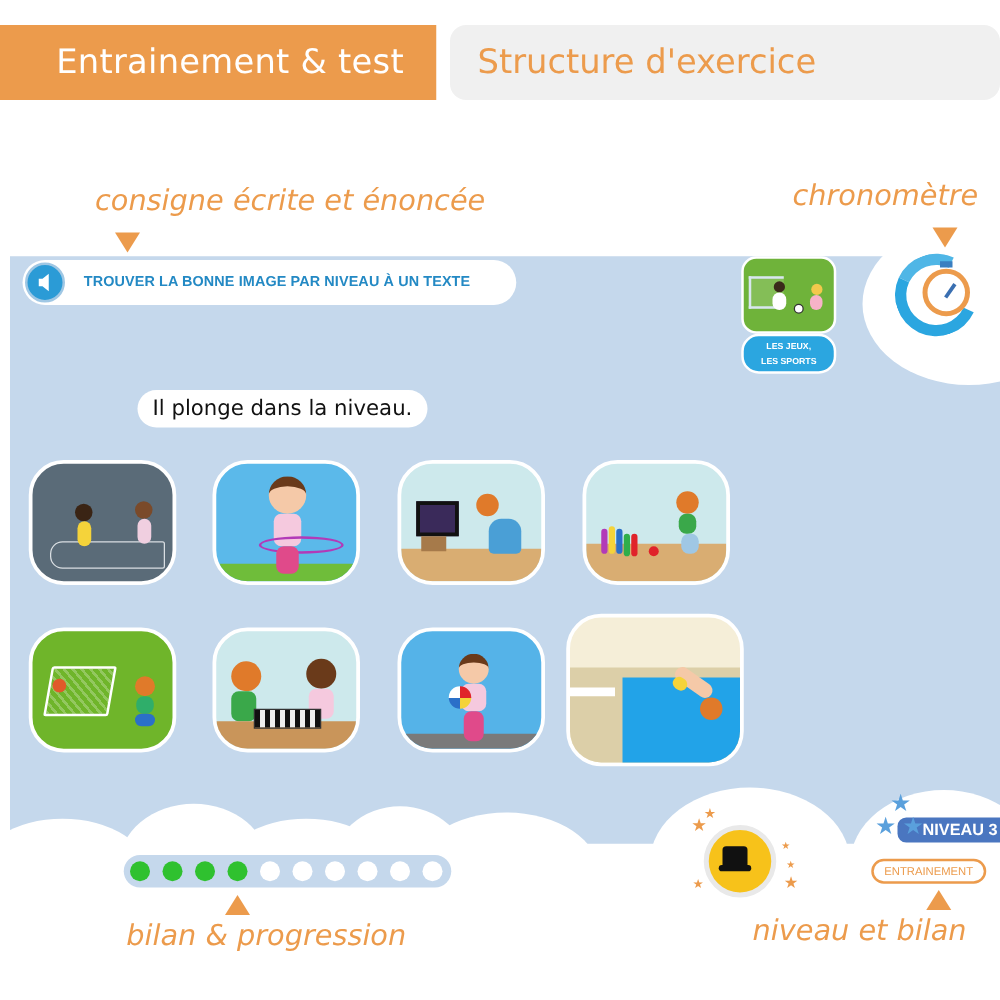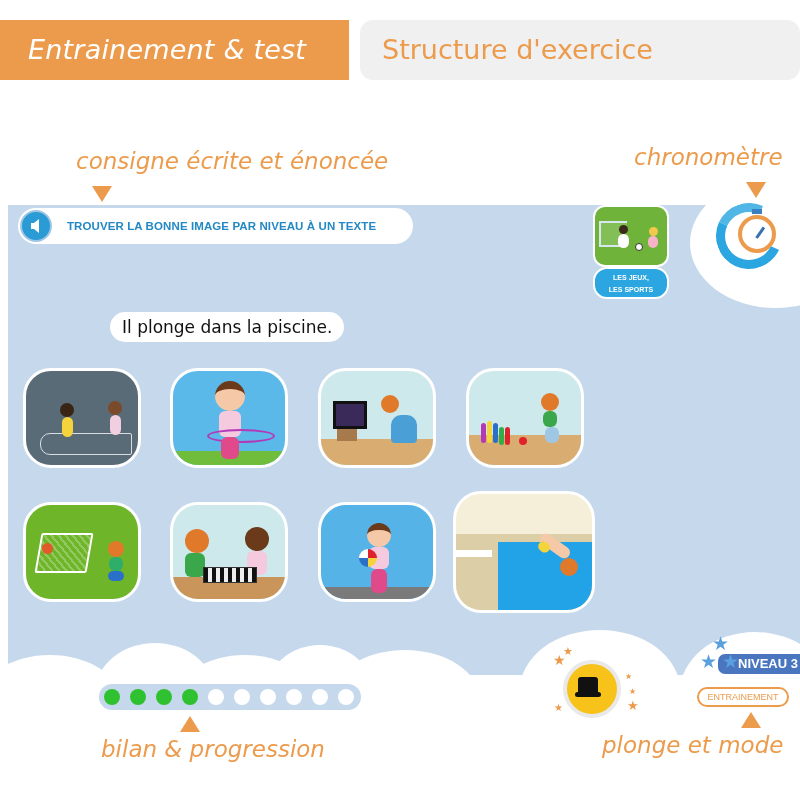--- a/index.html
+++ b/index.html
@@ -1,20 +1,20 @@
 <!DOCTYPE html>
 <html><head>
 <meta charset="utf-8">
 <style>
   html, body { margin:0; padding:0; }
   body { width:800px; height:800px; position:relative; overflow:hidden; background:#ffffff; font-family:"Liberation Sans", sans-serif; }
   .abs { position:absolute; }
 
   
-  .tab-active { left:0; top:20px; width:349px; height:60px; background:#ec9b4c; color:#fff; font-size:27px; line-height:60px; padding-left:28px; box-sizing:border-box; font-family:"DejaVu Sans", sans-serif; letter-spacing:0.2px;font-style:italic; }
+  .tab-active { left:0; top:20px; width:349px; height:60px; background:#ec9b4c; color:#fff; font-size:27px; line-height:60px; padding-left:45px; box-sizing:border-box; font-family:"DejaVu Sans", sans-serif; letter-spacing:0.2px; }
   .tab-inactive { left:360px; top:20px; width:440px; height:60px; background:#f0f0f0; color:#ec9b4c; font-size:27px; line-height:60px; padding-left:22px; box-sizing:border-box; font-family:"DejaVu Sans", sans-serif;border-radius:13px; }
 
   
   .anno { color:#ec9b4c; font-style:italic; font-family:"DejaVu Sans", sans-serif; font-size:23px; white-space:nowrap; }
   .arrow-down { width:0; height:0; border-left:10px solid transparent; border-right:10px solid transparent; border-top:16px solid #ec9b4c; }
   .arrow-up { width:0; height:0; border-left:10px solid transparent; border-right:10px solid transparent; border-bottom:16px solid #ec9b4c; }
 
   
   .panel { left:8px; top:205px; width:792px; height:470px; background:#c5d8ec; }
   .clouds-right { left:690px; top:178px; width:170px; height:130px; background:#fff; border-radius:50%; }
@@ -93,21 +93,21 @@
     <div>LES JEUX,</div>
     <div>LES SPORTS</div>
   </div>
 </div>
 
 <div class="abs timer-ring"></div>
 <div class="abs stopwatch-top"></div>
 <div class="abs stopwatch"></div>
 <div class="abs hand"></div>
 
-<div class="abs sentence">Il plonge dans la piscine.</div>
+<div class="abs sentence">Il plonge dans la niveau.</div>
 
 <div class="tile" style="left:23px;top:368px;width:118px;height:100px;background:#5a6b78;">
   <div style="position:absolute;left:14px;top:62px;width:90px;height:20px;border:1px solid #d9dee2;border-radius:10px 2px 2px 10px;"></div>
   <div class="kid" style="left:34px;top:32px;width:14px;height:14px;background:#3a2414;"></div>
   <div class="body" style="left:36px;top:46px;width:11px;height:20px;background:#f5d33a;"></div>
   <div class="kid" style="left:82px;top:30px;width:14px;height:14px;background:#7a4a2a;"></div>
   <div class="body" style="left:84px;top:44px;width:11px;height:20px;background:#f0cfe0;"></div>
 </div>
 
 <div class="tile" style="left:170px;top:368px;width:118px;height:100px;background:#5bb9ea;">
@@ -206,13 +206,13 @@
 <div class="abs magic"></div>
 <div class="abs hat-top"></div>
 <div class="abs hat-brim"></div>
 
 <div class="bstar" style="left:712px;top:634px;font-size:19px;">★</div>
 <div class="bstar" style="left:700px;top:652px;font-size:19px;">★</div>
 <div class="abs level">NIVEAU 3</div>
 <div class="bstar" style="left:722px;top:652px;font-size:19px;">★</div>
 <div class="abs mode">ENTRAINEMENT</div>
 <div class="abs arrow-up" style="left:741px;top:712px;"></div>
-<div class="abs anno" style="left:602px;top:732px;">plonge et mode</div>
+<div class="abs anno" style="left:602px;top:732px;">niveau et bilan</div>
 
 </body></html>

